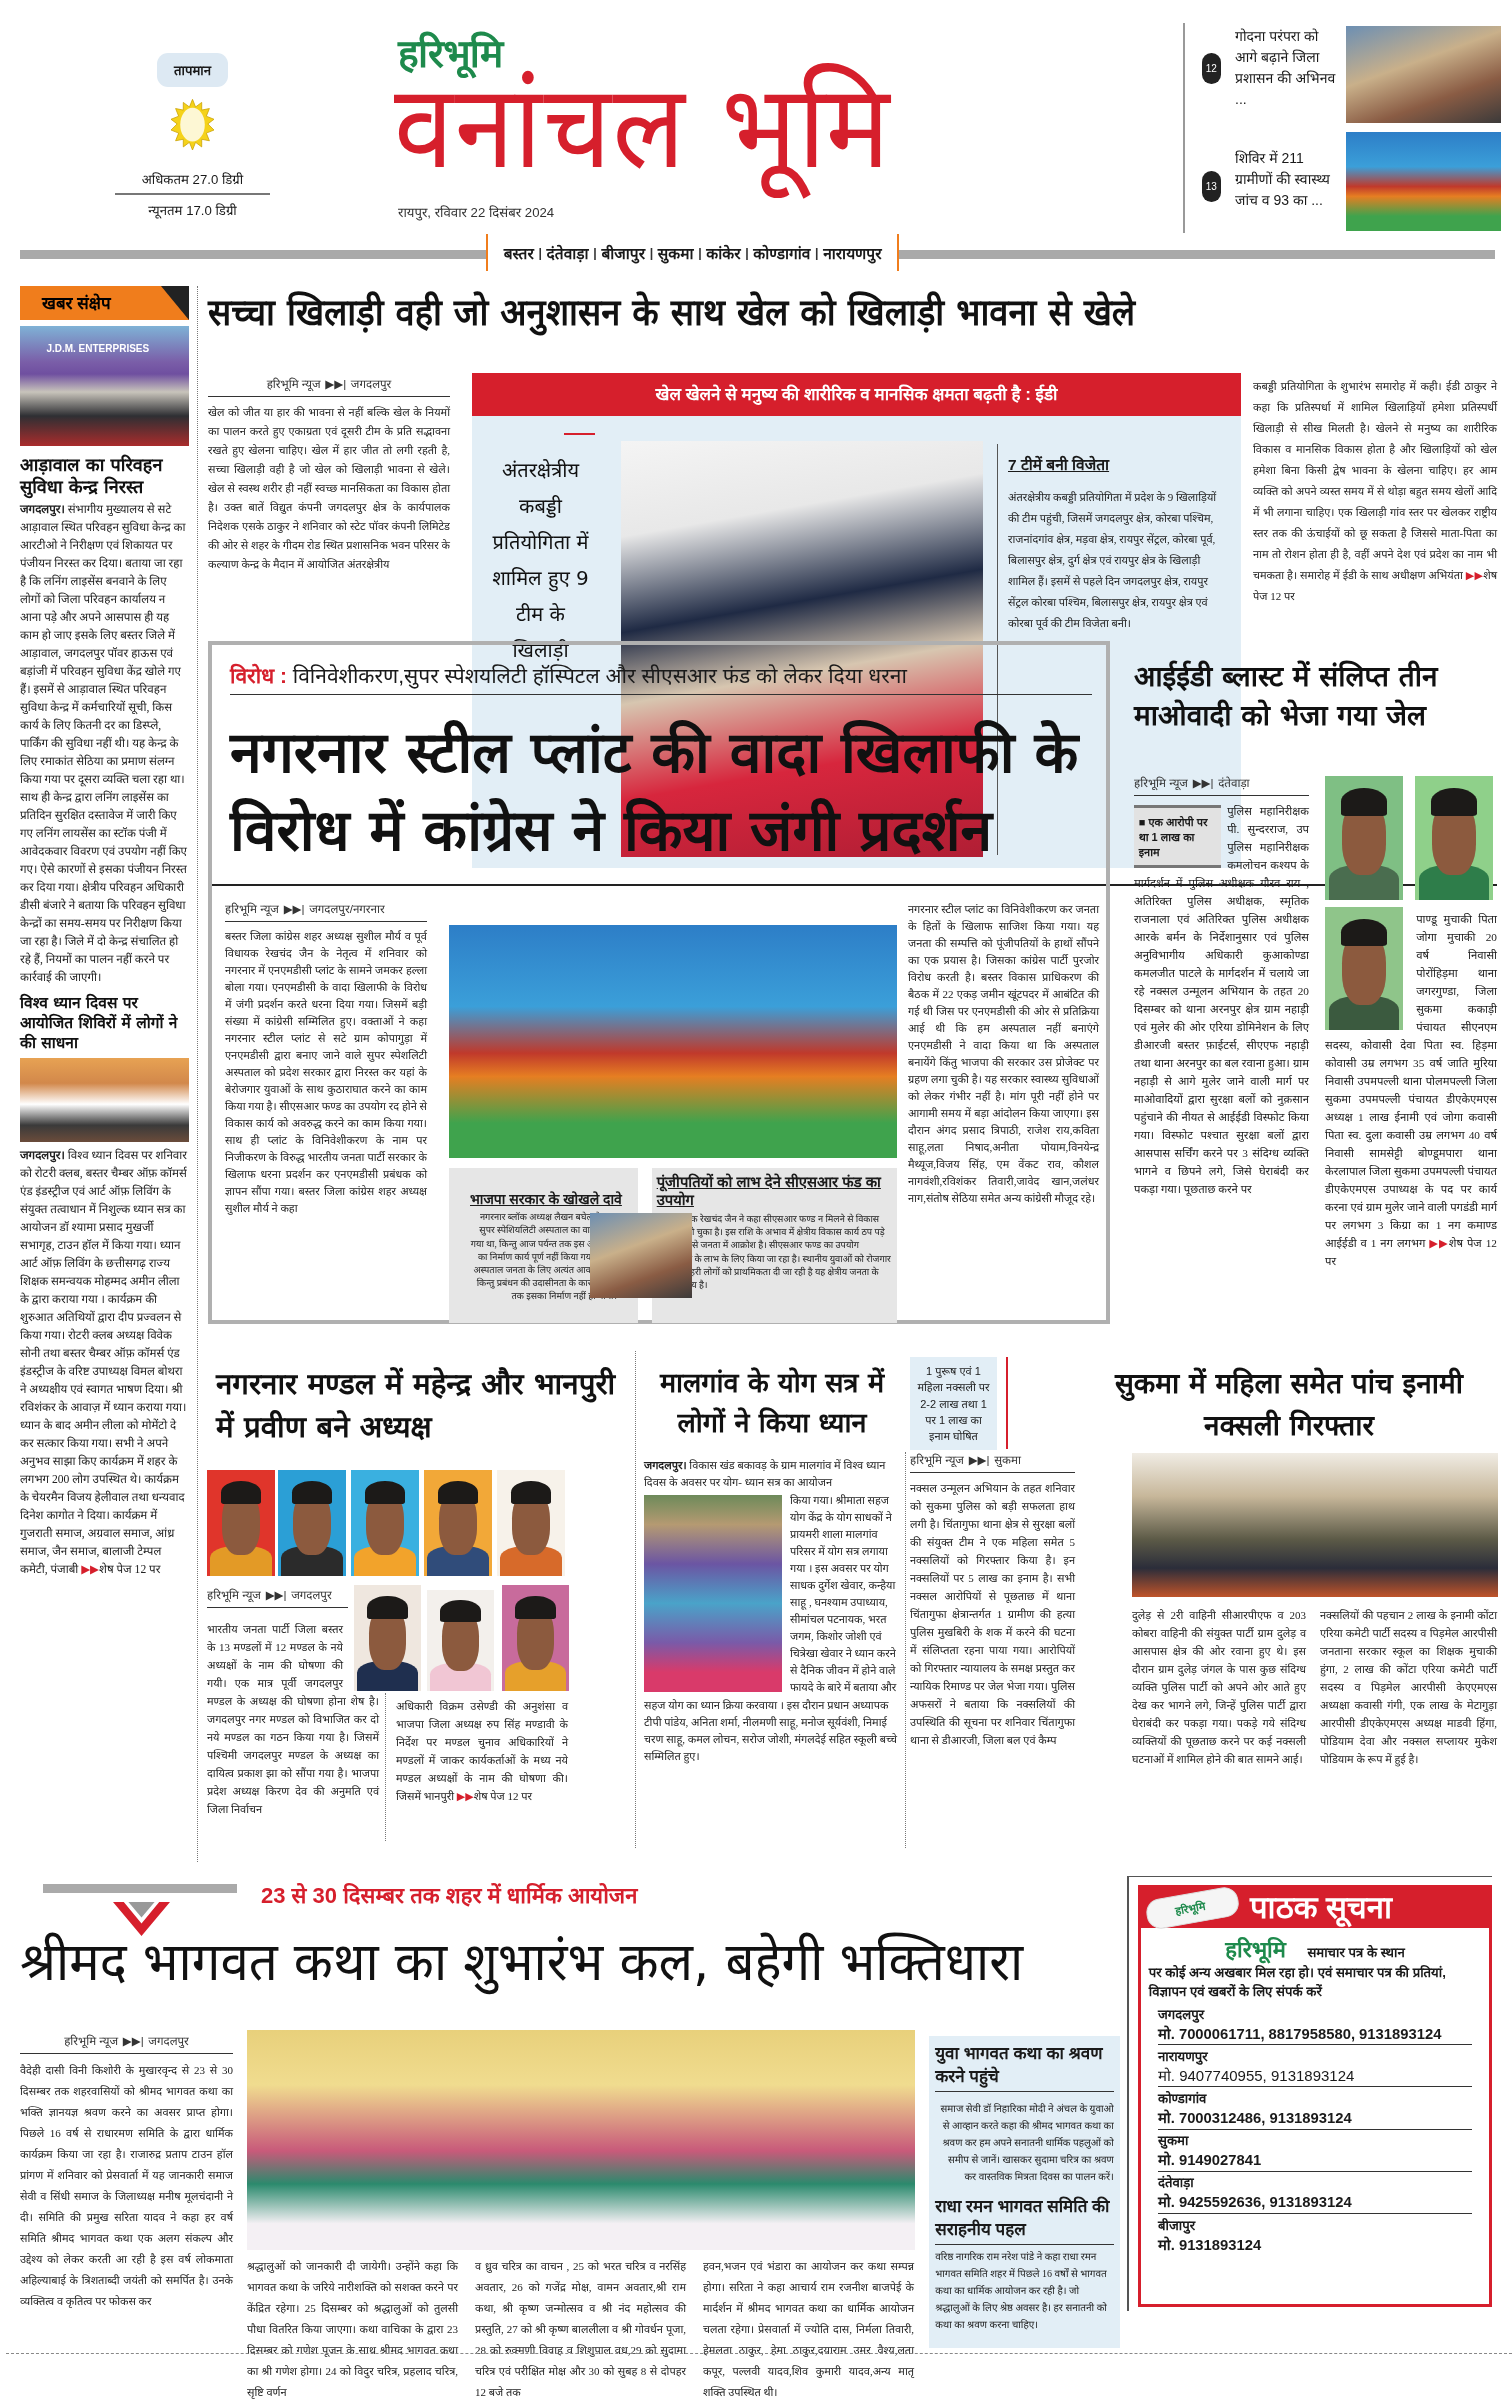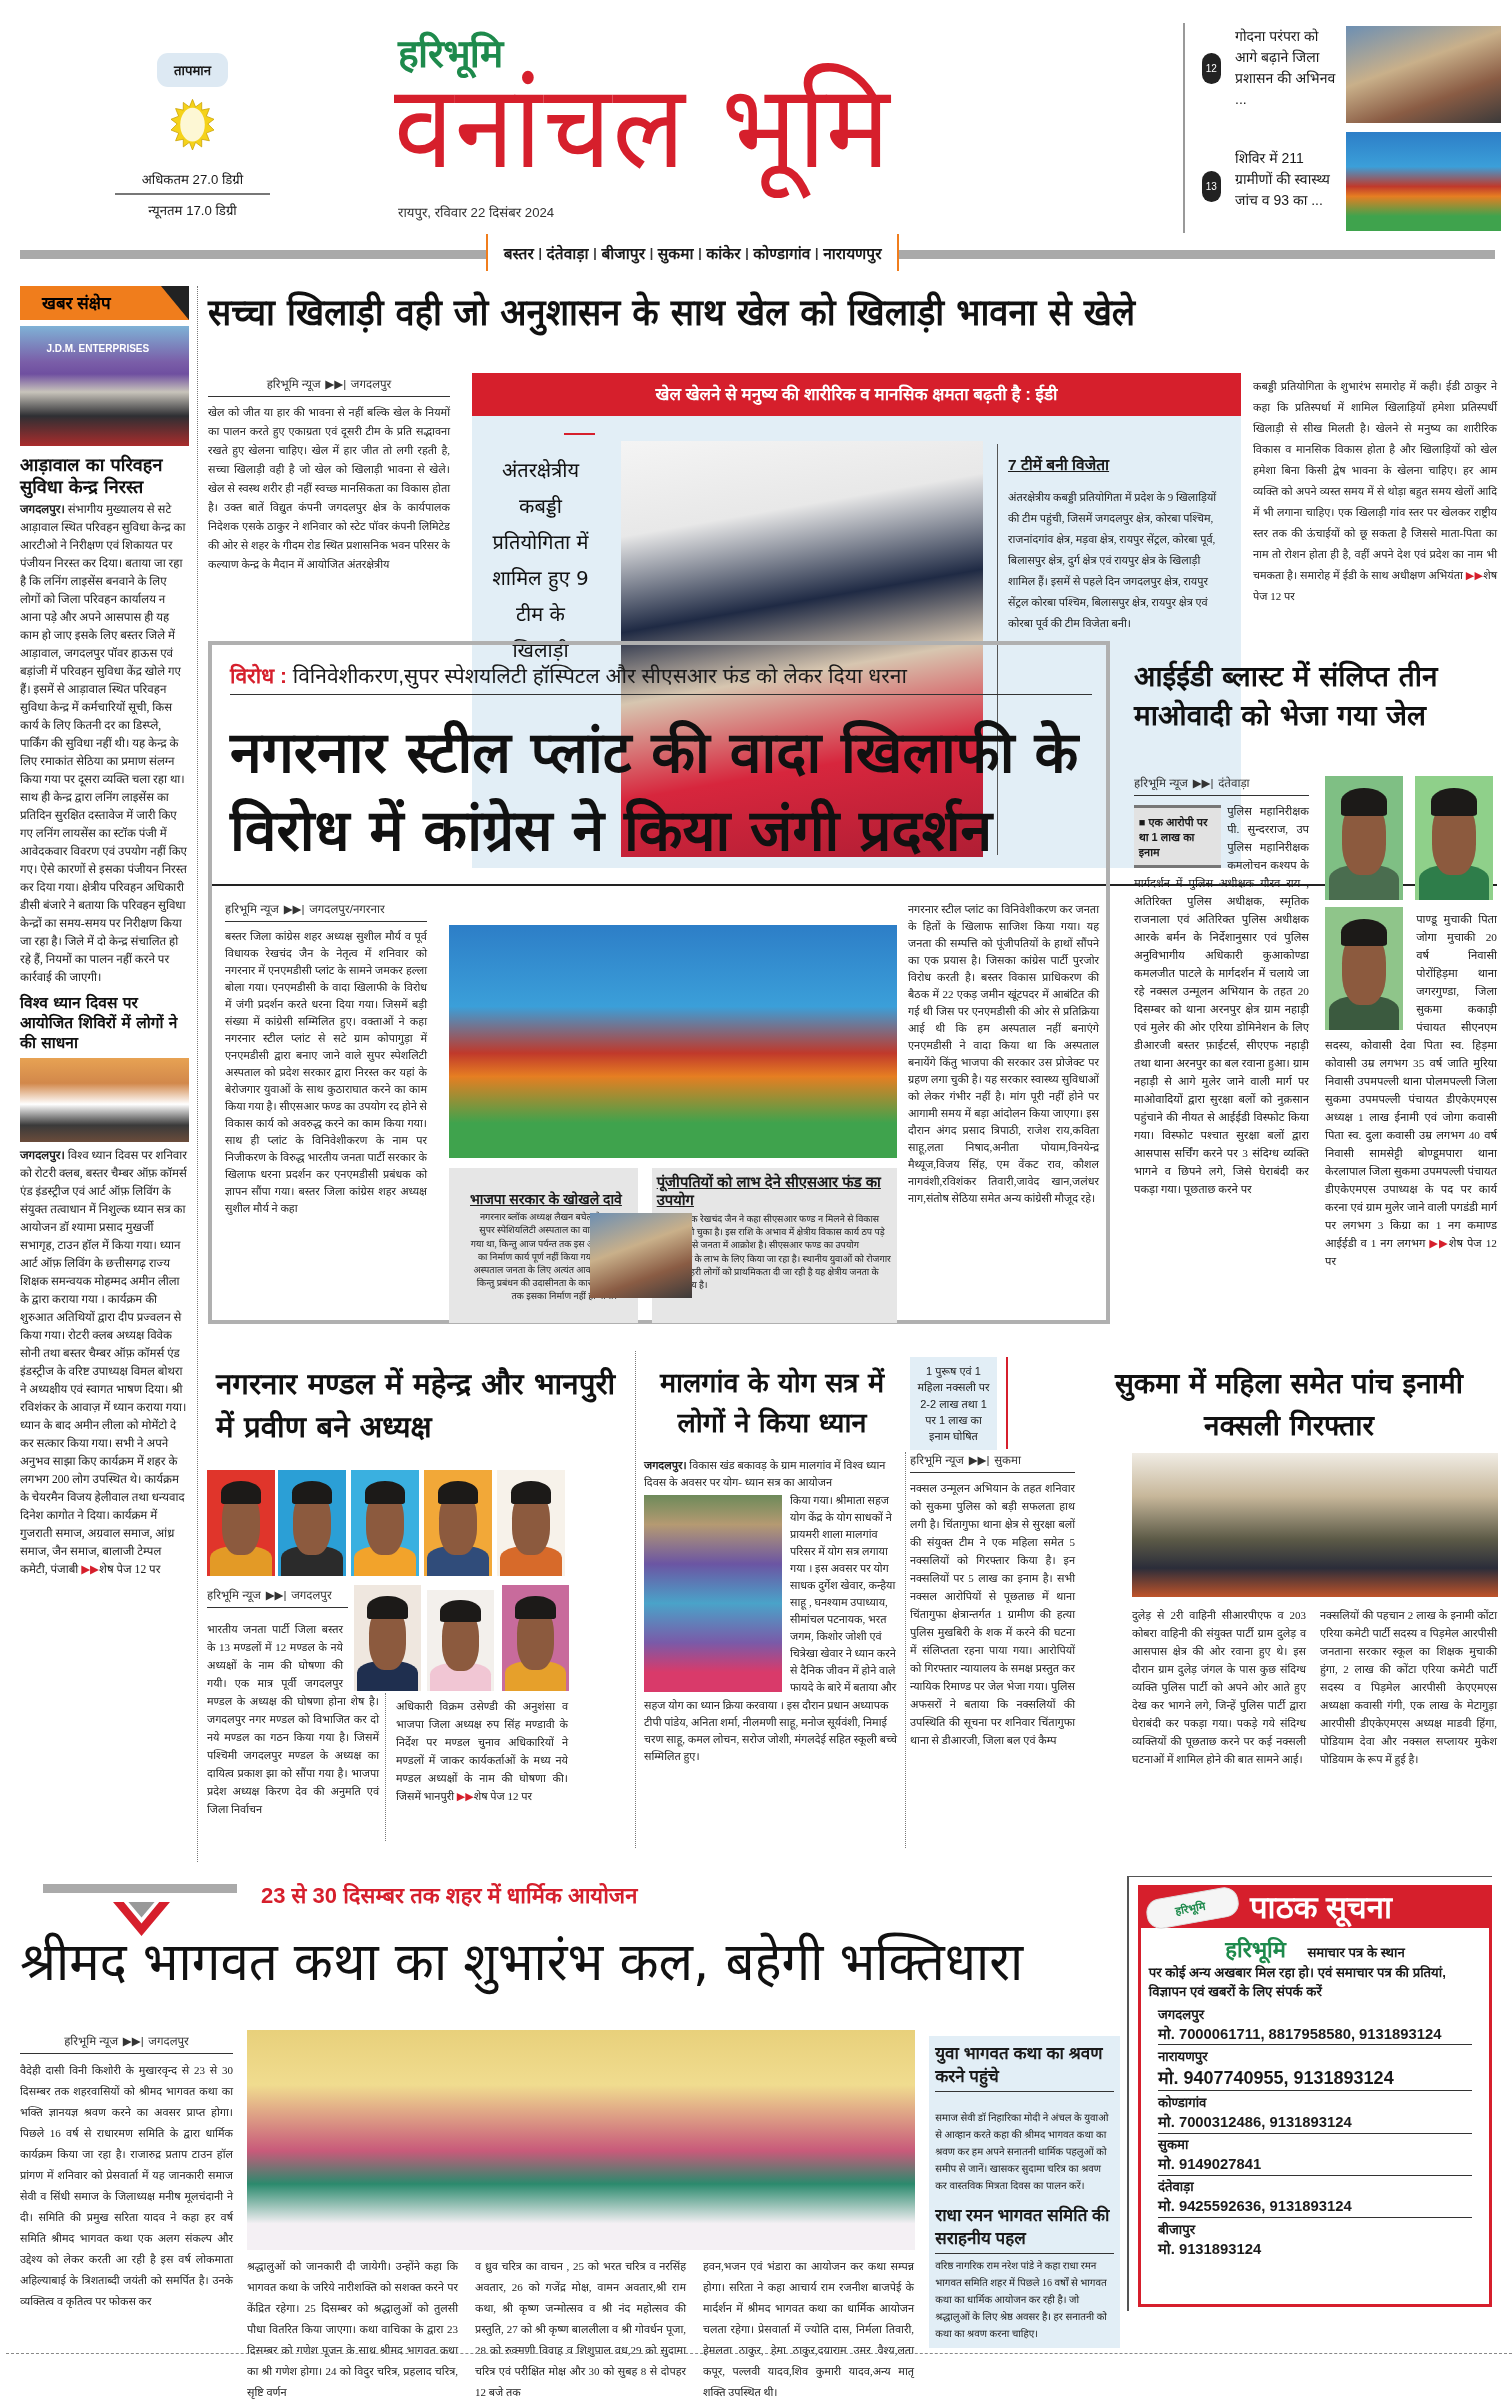--- a/index.html
+++ b/index.html
@@ -273,21 +273,21 @@
   <div class="byline" style="text-align:center"><span>हरिभूमि न्यूज</span><span class="arrow">▶▶|</span><span>जगदलपुर</span></div>
   <div class="body-text" style="font-size:11px;line-height:21px">वैदेही दासी विनी किशोरी के मुखारवृन्द से 23 से 30 दिसम्बर तक शहरवासियों को श्रीमद भागवत कथा का भक्ति ज्ञानयज्ञ श्रवण करने का अवसर प्राप्त होगा। पिछले 16 वर्ष से राधारमण समिति के द्वारा धार्मिक कार्यक्रम किया जा रहा है। राजारुद्र प्रताप टाउन हॉल प्रांगण में शनिवार को प्रेसवार्ता में यह जानकारी समाज सेवी व सिंधी समाज के जिलाध्यक्ष मनीष मूलचंदानी ने दी। समिति की प्रमुख सरिता यादव ने कहा हर वर्ष समिति श्रीमद भागवत कथा एक अलग संकल्प और उद्देश्य को लेकर करती आ रही है इस वर्ष लोकमाता अहिल्याबाई के त्रिशताब्दी जयंती को समर्पित है। उनके व्यक्तित्व व कृतित्व पर फोकस कर</div>
 </div>
 <div class="photo ph-bhagwat" style="left:247px;top:2030px;width:668px;height:220px"></div>
 <div class="abs body-text" style="left:247px;top:2256px;width:211px;font-size:11px;line-height:21px">श्रद्धालुओं को जानकारी दी जायेगी। उन्होंने कहा कि भागवत कथा के जरिये नारीशक्ति को सशक्त करने पर केंद्रित रहेगा। 25 दिसम्बर को श्रद्धालुओं को तुलसी पौधा वितरित किया जाएगा। कथा वाचिका के द्वारा 23 दिसम्बर को गणेश पूजन के साथ श्रीमद भागवत कथा का श्री गणेश होगा। 24 को विदुर चरित्र, प्रहलाद चरित्र, सृष्टि वर्णन</div>
 <div class="abs body-text" style="left:475px;top:2256px;width:211px;font-size:11px;line-height:21px">व ध्रुव चरित्र का वाचन , 25 को भरत चरित्र व नरसिंह अवतार, 26 को गजेंद्र मोक्ष, वामन अवतार,श्री राम कथा, श्री कृष्ण जन्मोत्सव व श्री नंद महोत्सव की प्रस्तुति, 27 को श्री कृष्ण बाललीला व श्री गोवर्धन पूजा, 28 को रुक्मणी विवाह व शिशुपाल वध,29 को सुदामा चरित्र एवं परीक्षित मोक्ष और 30 को सुबह 8 से दोपहर 12 बजे तक</div>
 <div class="abs body-text" style="left:703px;top:2256px;width:211px;font-size:11px;line-height:21px">हवन,भजन एवं भंडारा का आयोजन कर कथा सम्पन्न होगा। सरिता ने कहा आचार्य राम रजनीश बाजपेई के मार्दर्शन में श्रीमद भागवत कथा का धार्मिक आयोजन चलता रहेगा। प्रेसवार्ता में ज्योति दास, निर्मला तिवारी, हेमलता ठाकुर, हेमा ठाकुर,दयाराम उमर वैश्य,लता कपूर, पल्लवी यादव,शिव कुमारी यादव,अन्य मातृ शक्ति उपस्थित थी।</div>
 
 <div class="abs boxed" style="left:929px;top:2036px;width:191px;height:312px;padding:6.2px">
   <div style="font-size:17px;font-weight:bold;line-height:23px;border-bottom:1.6px solid #333;padding-bottom:3.1px">युवा भागवत कथा का श्रवण करने पहुंचे</div>
-  <div class="body-text" style="font-size:10px;line-height:17px;margin-top:17px;text-align:left">समाज सेवी डॉ निहारिका मोदी ने अंचल के युवाओ से आव्हान करते कहा की श्रीमद भागवत कथा का श्रवण कर हम अपने सनातनी धार्मिक पहलुओं को समीप से जानें। खासकर सुदामा चरित्र का श्रवण कर वास्तविक मित्रता दिवस का पालन करें।</div>
+  <div class="body-text" style="font-size:10px;line-height:17px;margin-top:8px;text-align:right">समाज सेवी डॉ निहारिका मोदी ने अंचल के युवाओ से आव्हान करते कहा की श्रीमद भागवत कथा का श्रवण कर हम अपने सनातनी धार्मिक पहलुओं को समीप से जानें। खासकर सुदामा चरित्र का श्रवण कर वास्तविक मित्रता दिवस का पालन करें।</div>
   <div style="font-size:17px;font-weight:bold;line-height:23px;border-bottom:1.6px solid #333;padding-bottom:3.1px;margin-top:9.3px">राधा रमन भागवत समिति की सराहनीय पहल</div>
   <div class="body-text" style="font-size:10px;line-height:17px;margin-top:3.1px;text-align:left">वरिष्ठ नागरिक राम नरेश पांडे ने कहा राधा रमन भागवत समिति शहर में पिछले 16 वर्षों से भागवत कथा का धार्मिक आयोजन कर रही है। जो श्रद्धालुओं के लिए श्रेष्ठ अवसर है। हर सनातनी को कथा का श्रवण करना चाहिए।</div>
 </div>
 
 <div class="abs" style="left:6.2px;top:2353px;width:1506px;border-top:1.6px dashed #888"></div>
 
 <div class="abs" style="left:1127px;top:1876px;width:1.6px;height:435px;background:#555"></div>
 <div class="abs" style="left:1127px;top:1876px;width:365px;height:0.8px;background:#555"></div>
 <div class="abs" style="left:1138px;top:1885px;width:354px;height:422px;border:3.9px solid #d61f2c;background:#fff">
   <div style="background:#d61f2c;height:40px;position:relative">
@@ -301,21 +301,21 @@
     <span style="font-size:13.2px;font-weight:bold;margin-left:18px">समाचार पत्र के स्थान</span>
   </div>
   <div style="font-size:13.2px;font-weight:bold;line-height:18.6px;padding:0 7.8px">पर कोई अन्य अखबार मिल रहा हो। एवं समाचार पत्र की प्रतियां, विज्ञापन एवं खबरों के लिए संपर्क करें</div>
   <div style="padding:1.6px 17px">
     <div style="border-bottom:1.6px solid #333;padding:1.6px 0">
       <div style="font-size:13.2px;font-weight:bold">जगदलपुर</div>
       <div style="font-size:14.8px;font-weight:bold">मो. 7000061711, 8817958580, 9131893124</div>
     </div>
     <div style="border-bottom:1.6px solid #333;padding:1.6px 0">
       <div style="font-size:13.2px;font-weight:bold">नारायणपुर</div>
-      <div style="font-size:18px;font-weight:bold">मो. 9407740955, 9131893124</div>
+      <div style="font-size:15px;font-weight:normal">मो. 9407740955, 9131893124</div>
     </div>
     <div style="border-bottom:1.6px solid #333;padding:1.6px 0">
       <div style="font-size:13.2px;font-weight:bold">कोण्डागांव</div>
       <div style="font-size:14.8px;font-weight:bold">मो. 7000312486, 9131893124</div>
     </div>
     <div style="border-bottom:1.6px solid #333;padding:1.6px 0">
       <div style="font-size:13.2px;font-weight:bold">सुकमा</div>
       <div style="font-size:14.8px;font-weight:bold">मो. 9149027841</div>
     </div>
     <div style="border-bottom:1.6px solid #333;padding:1.6px 0">

